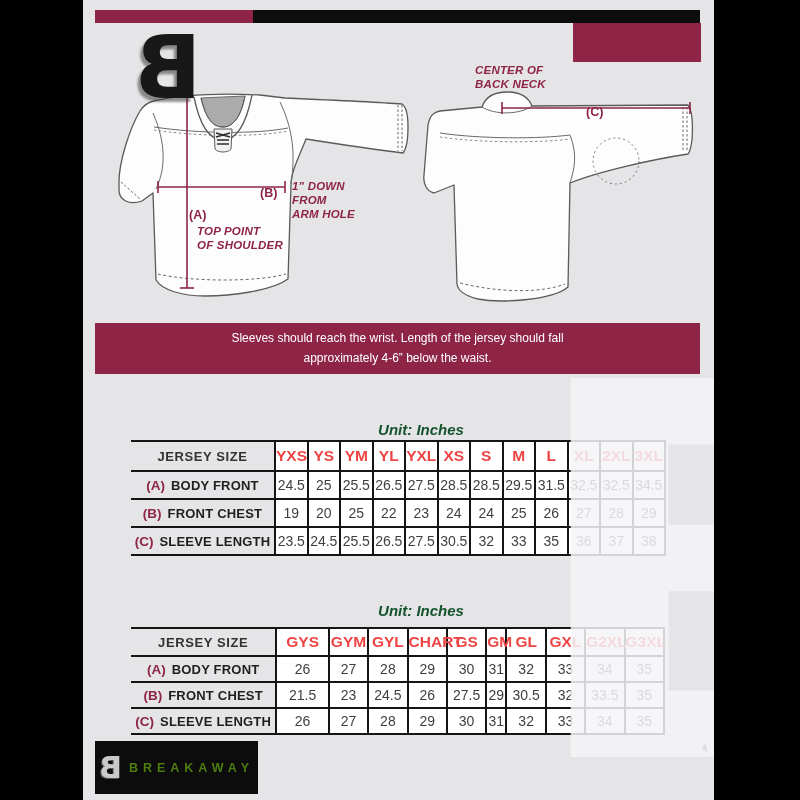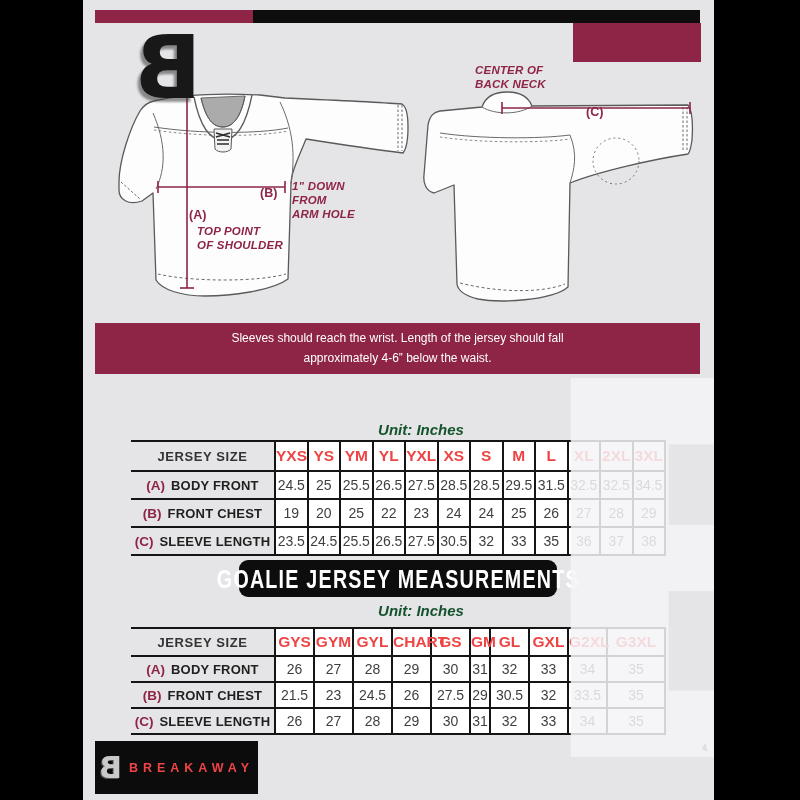--- a/index.html
+++ b/index.html
@@ -49,21 +49,21 @@
   .size-table th.val-cell { font-size:15.5px; font-weight:bold; color:#ef4444; }
   .size-table td.val-cell { font-size:14px; font-weight:500; color:#3f3f3f; }
   .row-key { color:#8e2446; font-weight:800; font-size:13.5px; margin-right:6px; }
   .row-lbl { color:#1f1f1f; font-weight:600; font-size:13px; letter-spacing:.2px; }
 
   
   .footer-black { left:12px; top:741px; width:163px; height:53px; background:#0c0c0c;
                   display:flex; align-items:center; justify-content:center; gap:7px; z-index:5; }
   .footer-logo { font-family:"DejaVu Sans", sans-serif; font-weight:bold; font-size:30px; color:#c9c9c9;
                  transform:scaleX(-1); text-shadow:1px 1px 0 #555; line-height:1; }
-  .footer-brand { color:#ef4444; font-weight:bold; font-size:12.5px; letter-spacing:5px; }
+  .footer-brand { color:#4d7c0f; font-weight:bold; font-size:12.5px; letter-spacing:5px; }
   .footer-maroon { left:175px; top:741px; width:446px; height:53px; background:#8e2446; color:#fff;
                    font-size:12.8px; line-height:17.3px; padding:1px 0 0 13px; white-space:pre-line; z-index:5;
                    display:flex; align-items:center; }
   .corner-mark { left:620px; top:744px; width:0; height:0; border-left:7px solid transparent; border-top:7px solid #4a4a4a;
                  transform:rotate(215deg); z-index:6; opacity:.8; }
 
   
   .watermark { left:440px; top:375px; font-family:"DejaVu Sans", sans-serif; font-weight:bold; font-size:520px;
                line-height:.78; color:rgba(244,244,247,0.85); z-index:20; pointer-events:none; }
 </style>
@@ -145,23 +145,20 @@
 ARM HOLE</div>
     <div class="abs ann cap" style="left:392px; top:63px;">CENTER OF
 BACK NECK</div>
     <div class="abs ann bold" style="left:503px; top:105px;">(C)</div>
 
     <div class="abs notice">Sleeves should reach the wrist. Length of the jersey should fall
 approximately 4-6” below the waist.</div>
 
     <div class="abs unit-line" style="top:421px;">Unit: Inches</div>
 
-    <div class="abs section-banner" style="top:560px;">
-      <span>GOALIE JERSEY MEASUREMENTS</span>
-    </div>
     <div class="abs unit-line" style="top:602px;">Unit: Inches</div>
 
     <div class="abs footer-black">
       <span class="footer-logo">B</span>
       <span class="footer-brand">BREAKAWAY</span>
     </div>
     <div class="abs corner-mark"></div>
 
     <div class="abs watermark">B</div>
 
@@ -228,30 +225,30 @@
             <td class="val-cell">36</td>
             <td class="val-cell">37</td>
             <td class="val-cell">38</td>
           </tr>
         </tbody>
       </table>
       <table class="size-table" style="top: 627px; width: 534px;">
         <thead>
           <tr style="height: 28px;">
             <th class="lbl-cell" style="width: 144px;">JERSEY SIZE</th>
-            <th class="val-cell" style="width: 39px; text-align: center;">GYS</th>
+            <th class="val-cell" style="width: 52px; text-align: center;">GYS</th>
             <th class="val-cell" style="width: 39px;">GYM</th>
             <th class="val-cell" style="width: 39px;">GYL</th>
             <th class="val-cell" style="width: 39px;">CHART</th>
             <th class="val-cell" style="width: 39px;">GS</th>
             <th class="val-cell" style="width: 20px;">GM</th>
             <th class="val-cell" style="width: 39px;">GL</th>
             <th class="val-cell" style="width: 39px;">GXL</th>
             <th class="val-cell" style="width: 39px;">G2XL</th>
-            <th class="val-cell" style="width: 58px; border-radius: 7px;">G3XL</th>
+            <th class="val-cell" style="width: 39px; border-radius: 7px;">G3XL</th>
           </tr>
         </thead>
         <tbody>
           <tr style="height: 26px;">
             <td class="lbl-cell"><span class="row-key">(A)</span><span class="row-lbl">BODY FRONT</span></td>
             <td class="val-cell">26</td>
             <td class="val-cell">27</td>
             <td class="val-cell">28</td>
             <td class="val-cell">29</td>
             <td class="val-cell">30</td>

